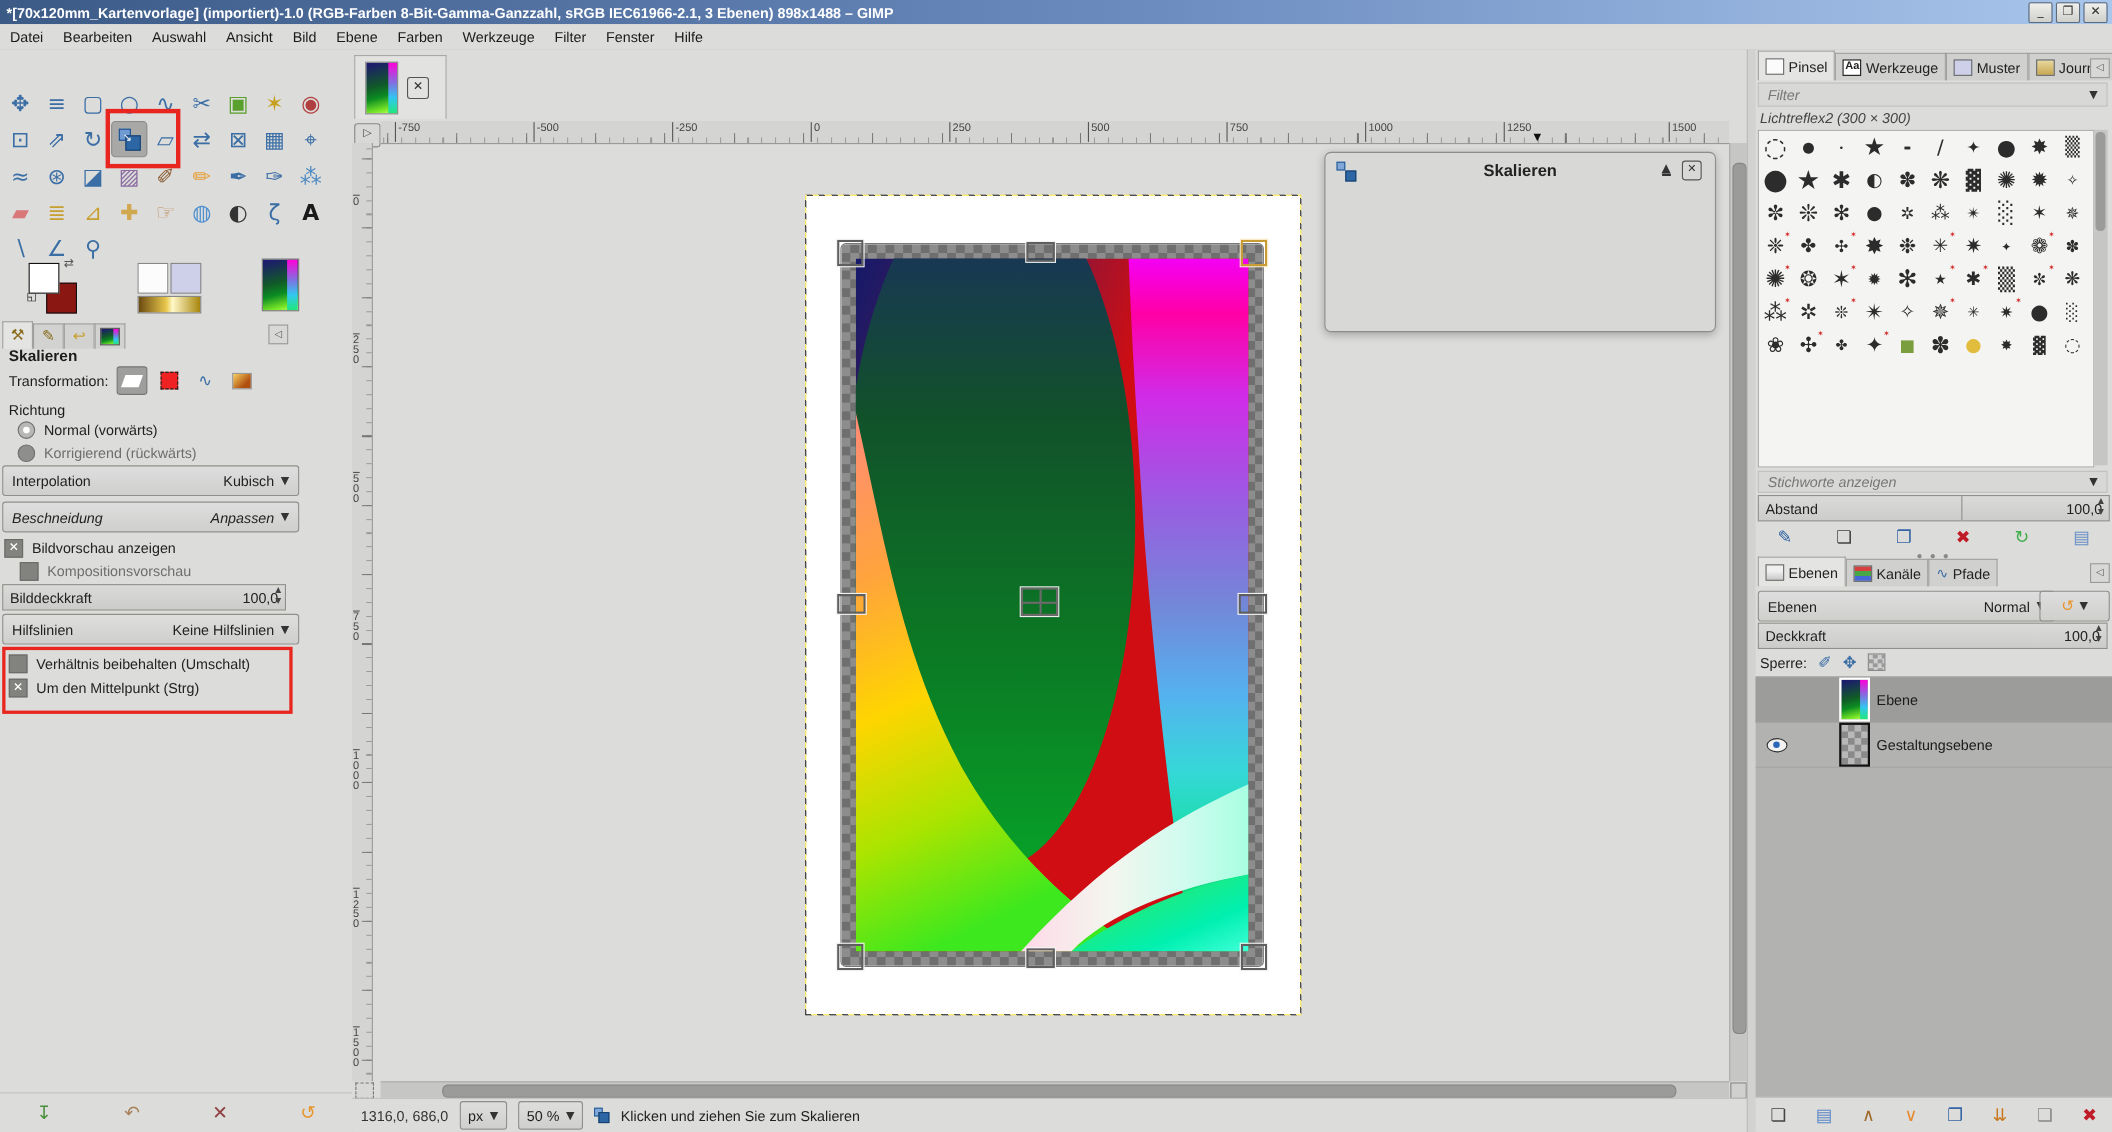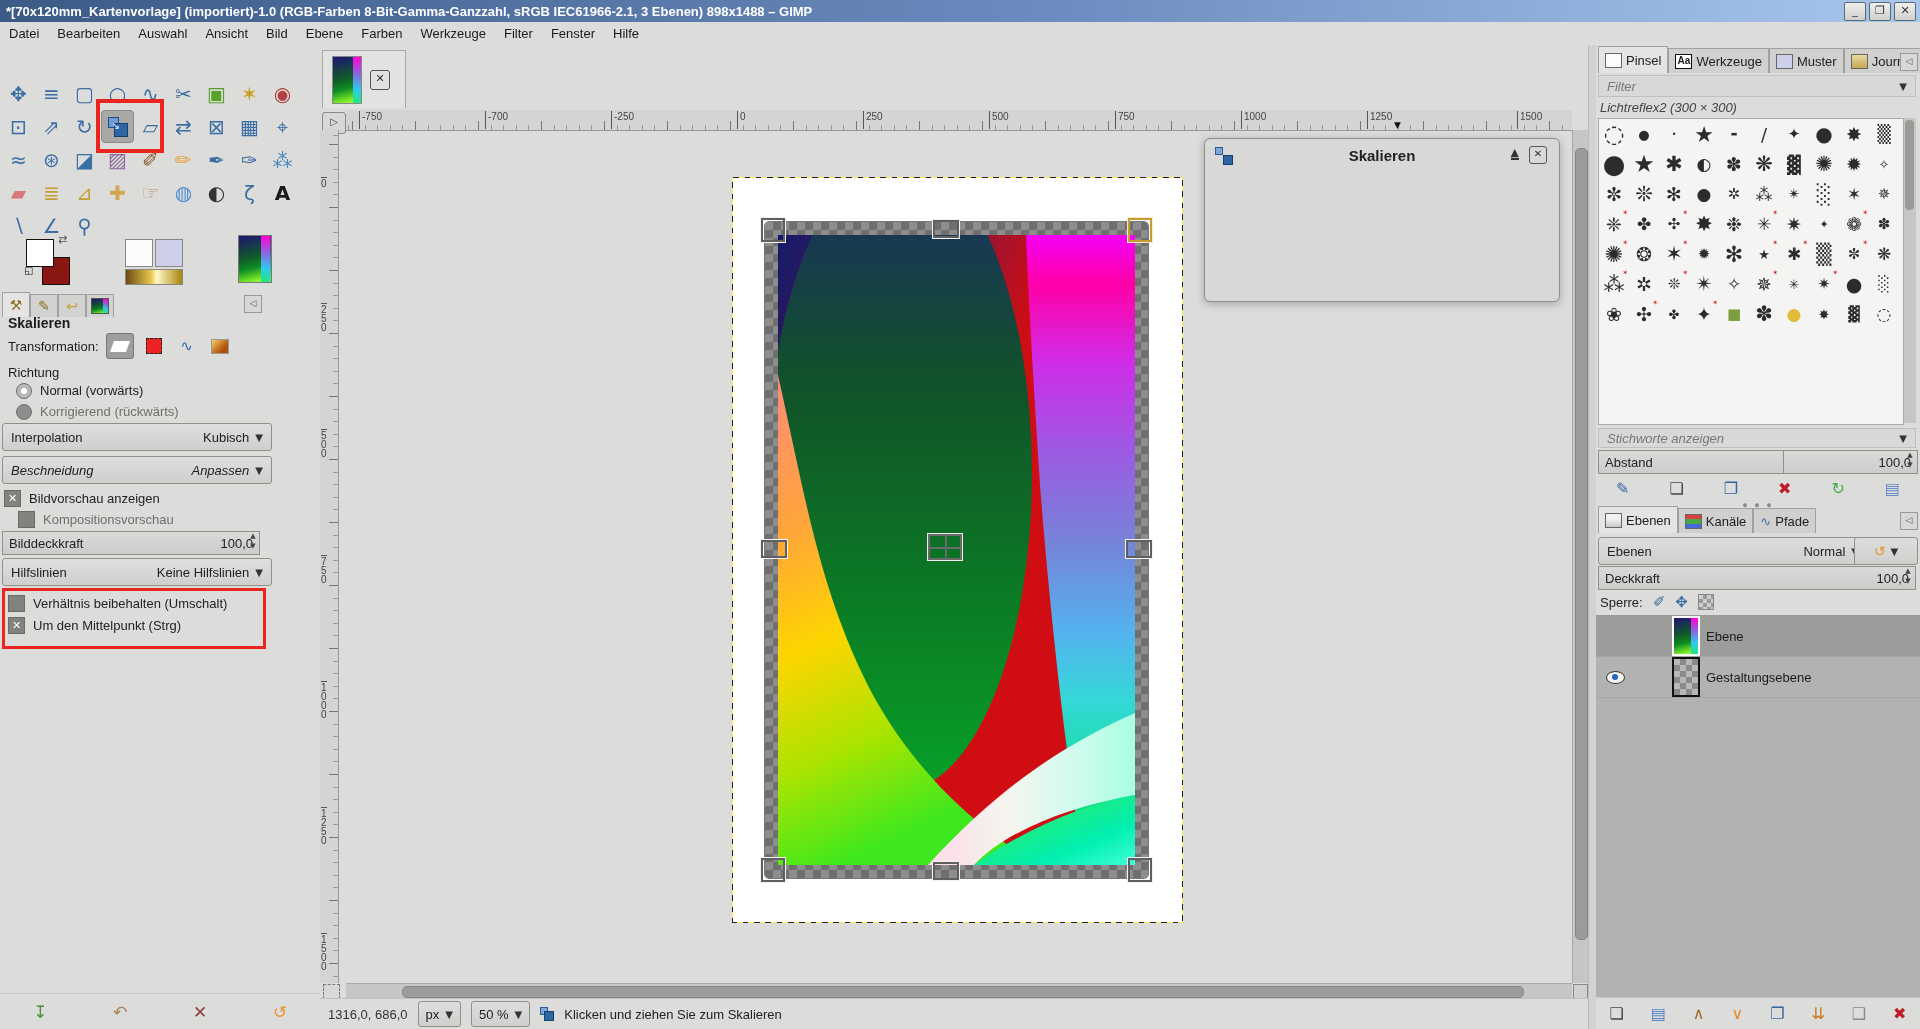--- a/index.html
+++ b/index.html
@@ -375,21 +375,21 @@
   <div class="abs" id="canvasarea">
     <div class="abs" id="image-tab">
       <span class="thumb mini-art"></span>
       <span class="close dj">✕</span>
     </div>
     <div class="abs" id="ruler-corner"><span class="dj">▷</span></div>
 
     <div class="abs ruler" id="ruler-top">
       <span class="dj" id="ruler-marker" style="left:1048px;">▼</span>
     <span class="rt-label" style="left: 13px;">-750</span>
-        <span class="rt-label" style="left: 139px;">-700</span>
+        <span class="rt-label" style="left: 139px;">-500</span>
         <span class="rt-label" style="left: 265px;">-250</span>
         <span class="rt-label" style="left: 391px;">0</span>
         <span class="rt-label" style="left: 517px;">250</span>
         <span class="rt-label" style="left: 643px;">500</span>
         <span class="rt-label" style="left: 769px;">750</span>
         <span class="rt-label" style="left: 895px;">1000</span>
         <span class="rt-label" style="left: 1021px;">1250</span>
         <span class="rt-label" style="left: 1147px; margin-left: 24px;">1500</span>
       </div>
     <div class="abs ruler" id="ruler-left">

